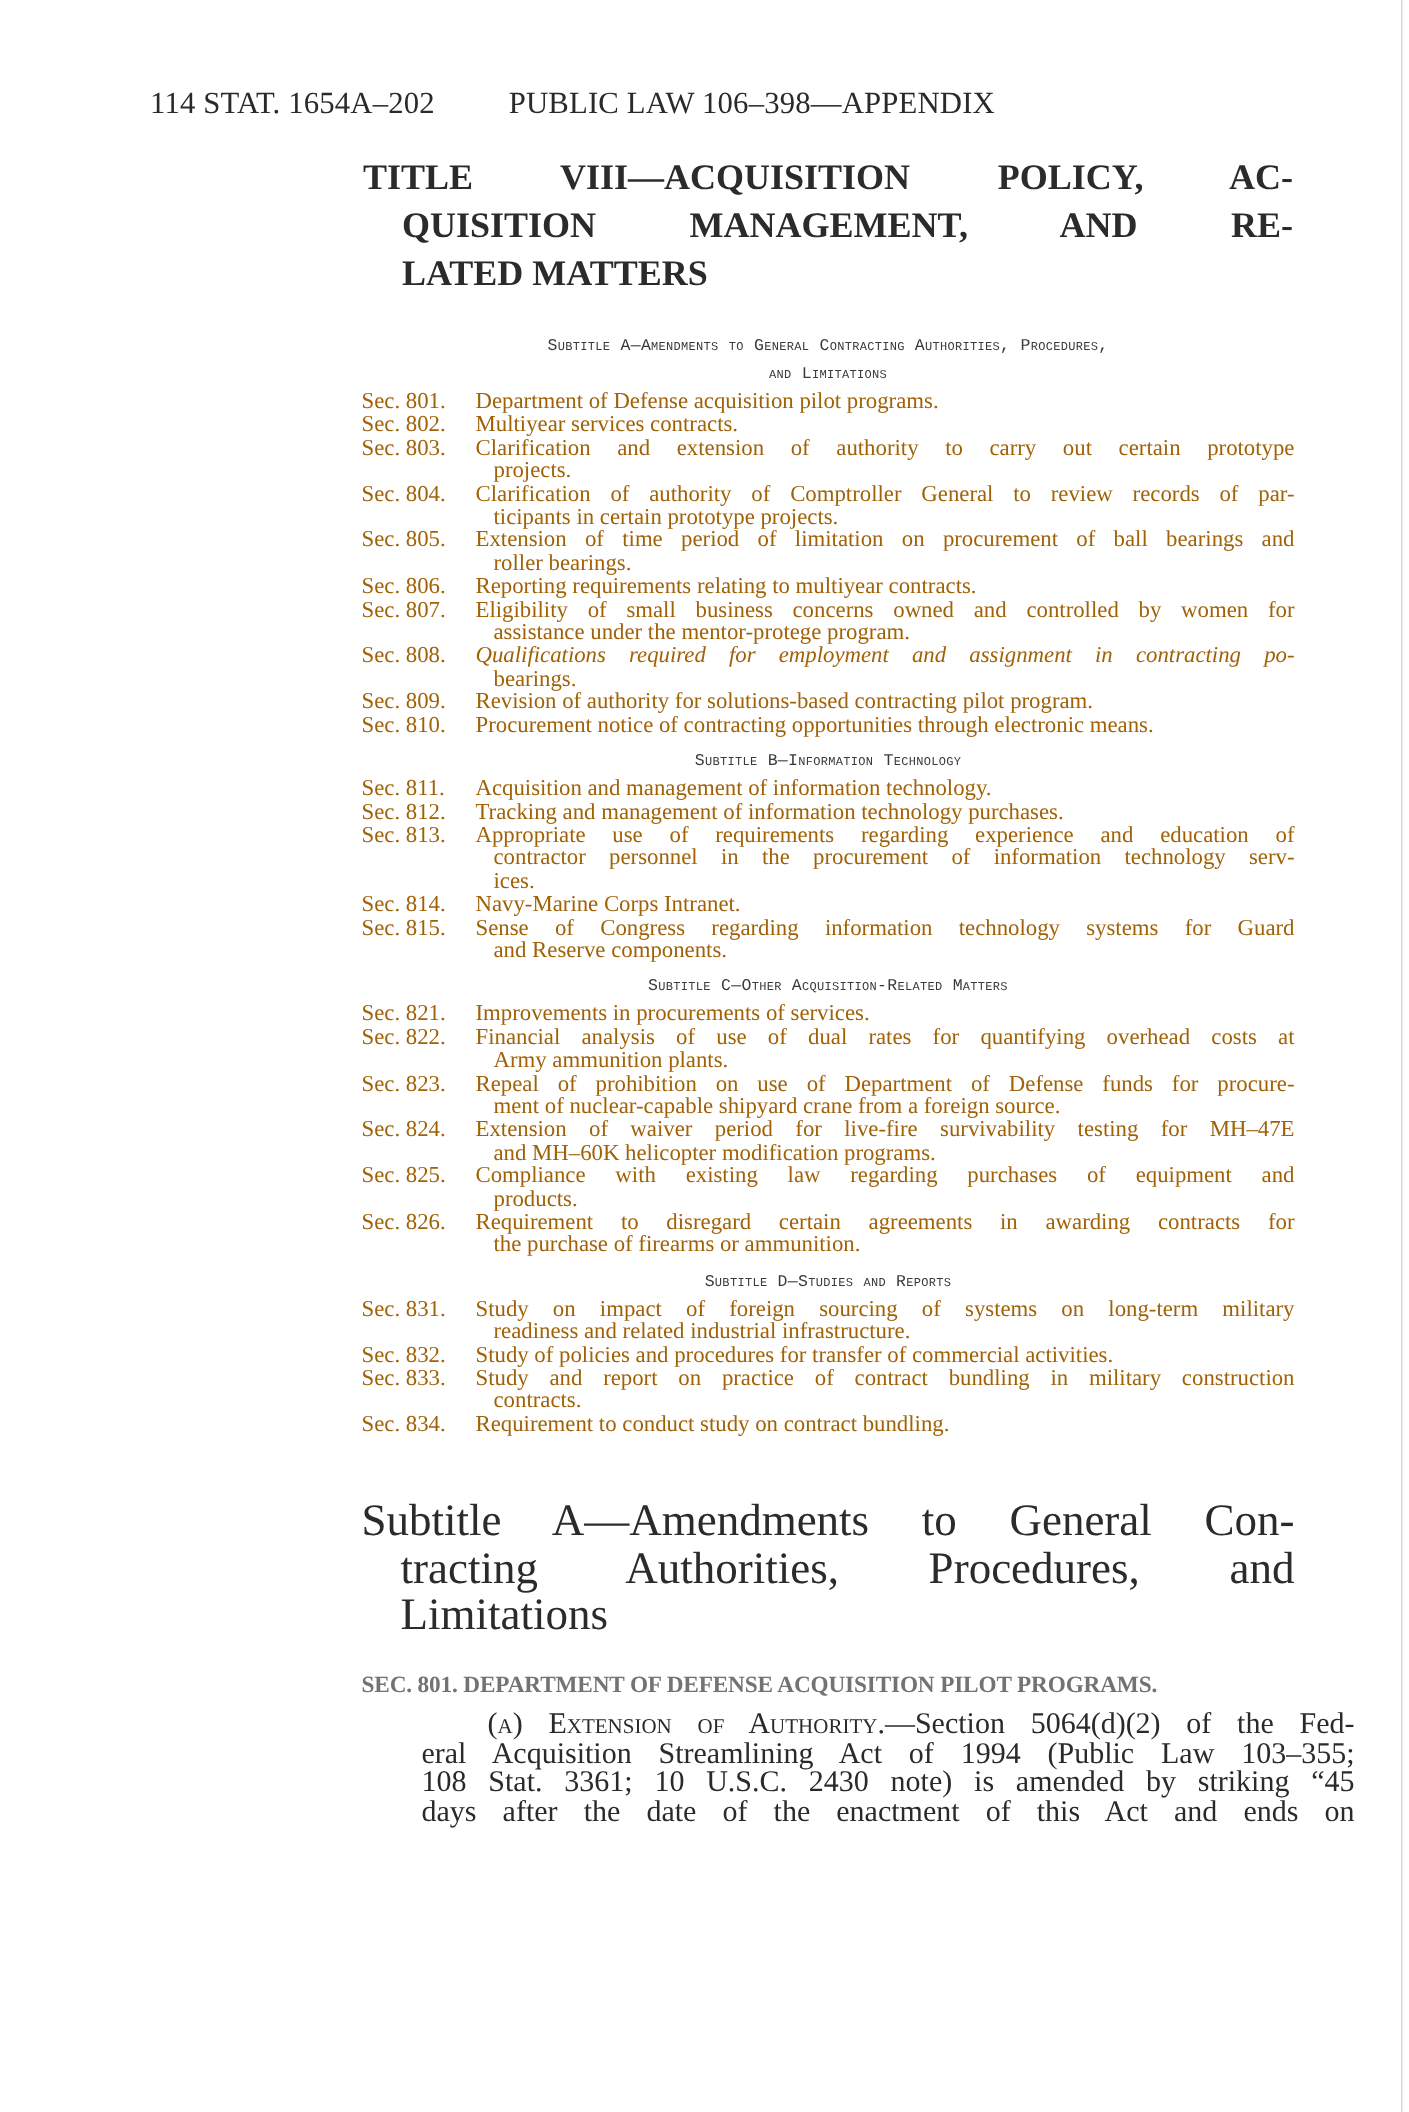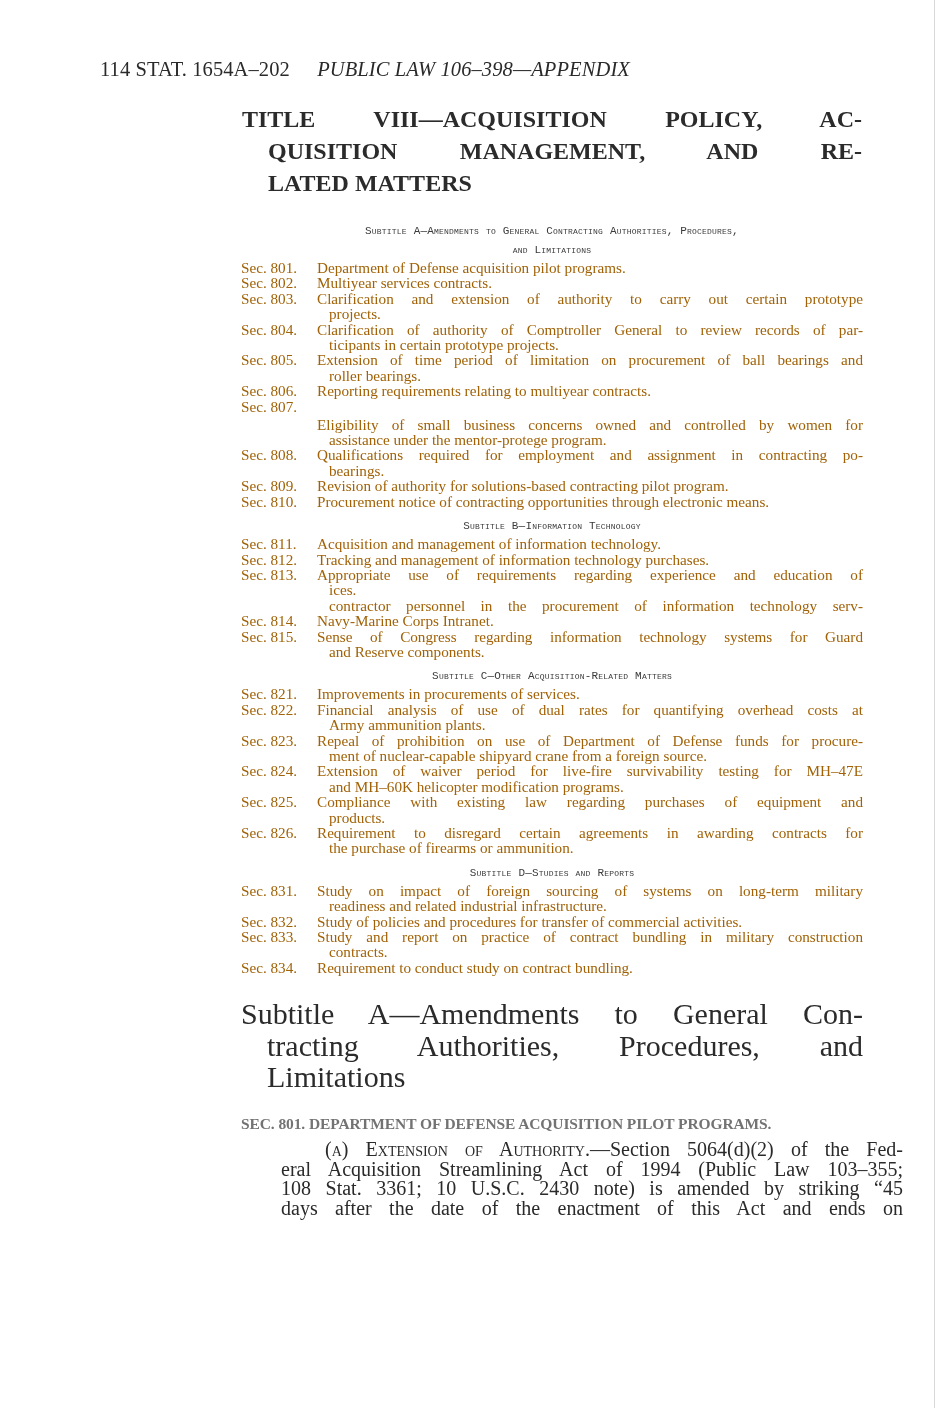--- a/index.html
+++ b/index.html
@@ -9,21 +9,21 @@
     }
     .page-edge {
       position: absolute; top: 0; right: 4px; width: 1px; height: 1408px;
       background: #d8d8d8;
     }
     .running-head {
       position: absolute; top: 58px; left: 100px;
       font-family: "Liberation Serif", serif; font-size: 20.5px; letter-spacing: 0.1px;
       white-space: nowrap;
     }
-    .running-head .law { margin-left: 22px; font-style: italic; }
+    .running-head .law { margin-left: 44px; }
     .title-block {
       position: absolute; top: 103px; left: 242px; width: 620px;
       font-family: "Liberation Serif", serif; font-weight: bold; font-size: 24px;
       line-height: 32px; text-align: justify; color: #2b2b2b;
     }
     .title-block .line { display: block; white-space: nowrap; }
     .title-block .just { text-align-last: justify; text-align: justify; }
     .title-block .indent { padding-left: 26px; }
     .toc { position: absolute; left: 241px; width: 622px; top: 222px; }
     .subtitle-head {
@@ -110,28 +110,28 @@
           <span class="cont">roller bearings.</span>
         </span>
       </div>
       <div class="toc-entry">
         <span class="num">Sec. 806.</span>
         <span class="txt"><span class="first">Reporting requirements relating to multiyear contracts.</span></span>
       </div>
       <div class="toc-entry">
         <span class="num">Sec. 807.</span>
         <span class="txt">
-          <span class="first" style="display: block; text-align-last: justify; margin-top: 18px;">Eligibility of small business concerns owned and controlled by women for</span>
+          <span class="first" style="display: block; text-align-last: justify;">Eligibility of small business concerns owned and controlled by women for</span>
           <span class="cont">assistance under the mentor-protege program.</span>
         </span>
       </div>
       <div class="toc-entry">
         <span class="num">Sec. 808.</span>
         <span class="txt">
-          <span class="first" style="display: block; text-align-last: justify;">Qualifications required for employment and assignment in contracting po-</span>
+          <span class="first" style="display: block; text-align-last: justify; font-style: italic;">Qualifications required for employment and assignment in contracting po-</span>
           <span class="cont">bearings.</span>
         </span>
       </div>
       <div class="toc-entry">
         <span class="num">Sec. 809.</span>
         <span class="txt"><span class="first">Revision of authority for solutions-based contracting pilot program.</span></span>
       </div>
       <div class="toc-entry">
         <span class="num">Sec. 810.</span>
         <span class="txt"><span class="first">Procurement notice of contracting opportunities through electronic means.</span></span>
@@ -144,22 +144,22 @@
         <span class="txt"><span class="first">Acquisition and management of information technology.</span></span>
       </div>
       <div class="toc-entry">
         <span class="num">Sec. 812.</span>
         <span class="txt"><span class="first">Tracking and management of information technology purchases.</span></span>
       </div>
       <div class="toc-entry">
         <span class="num">Sec. 813.</span>
         <span class="txt">
           <span class="first" style="display: block; text-align-last: justify;">Appropriate use of requirements regarding experience and education of</span>
+          <span class="cont" style="text-align-last: justify;">contractor personnel in the procurement of information technology serv-</span>
           <span class="cont">ices.</span>
-          <span class="cont" style="text-align-last: justify;">contractor personnel in the procurement of information technology serv-</span>
         </span>
       </div>
       <div class="toc-entry">
         <span class="num">Sec. 814.</span>
         <span class="txt"><span class="first">Navy-Marine Corps Intranet.</span></span>
       </div>
       <div class="toc-entry">
         <span class="num">Sec. 815.</span>
         <span class="txt">
           <span class="first" style="display: block; text-align-last: justify;">Sense of Congress regarding information technology systems for Guard</span>

